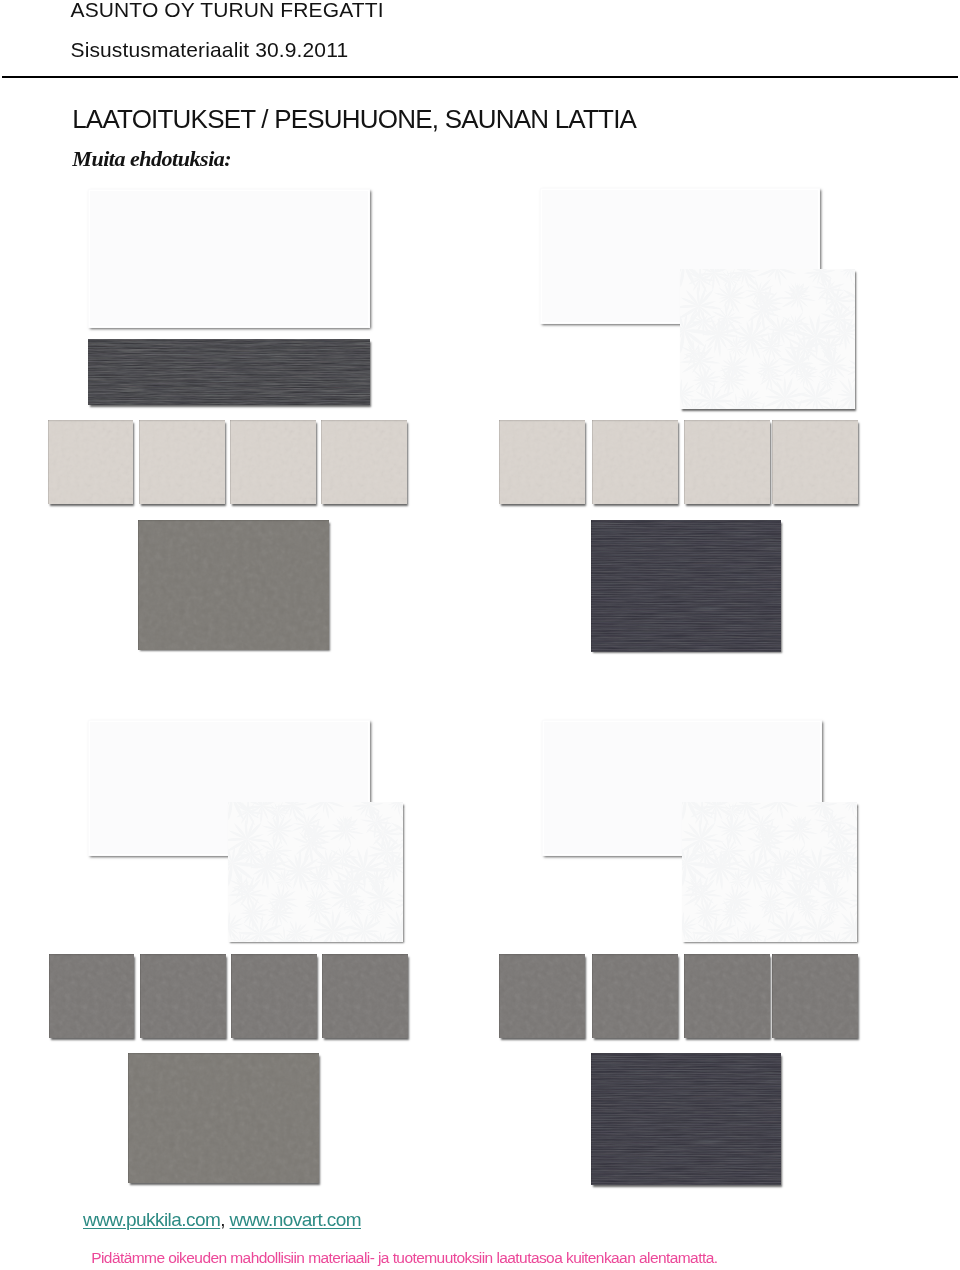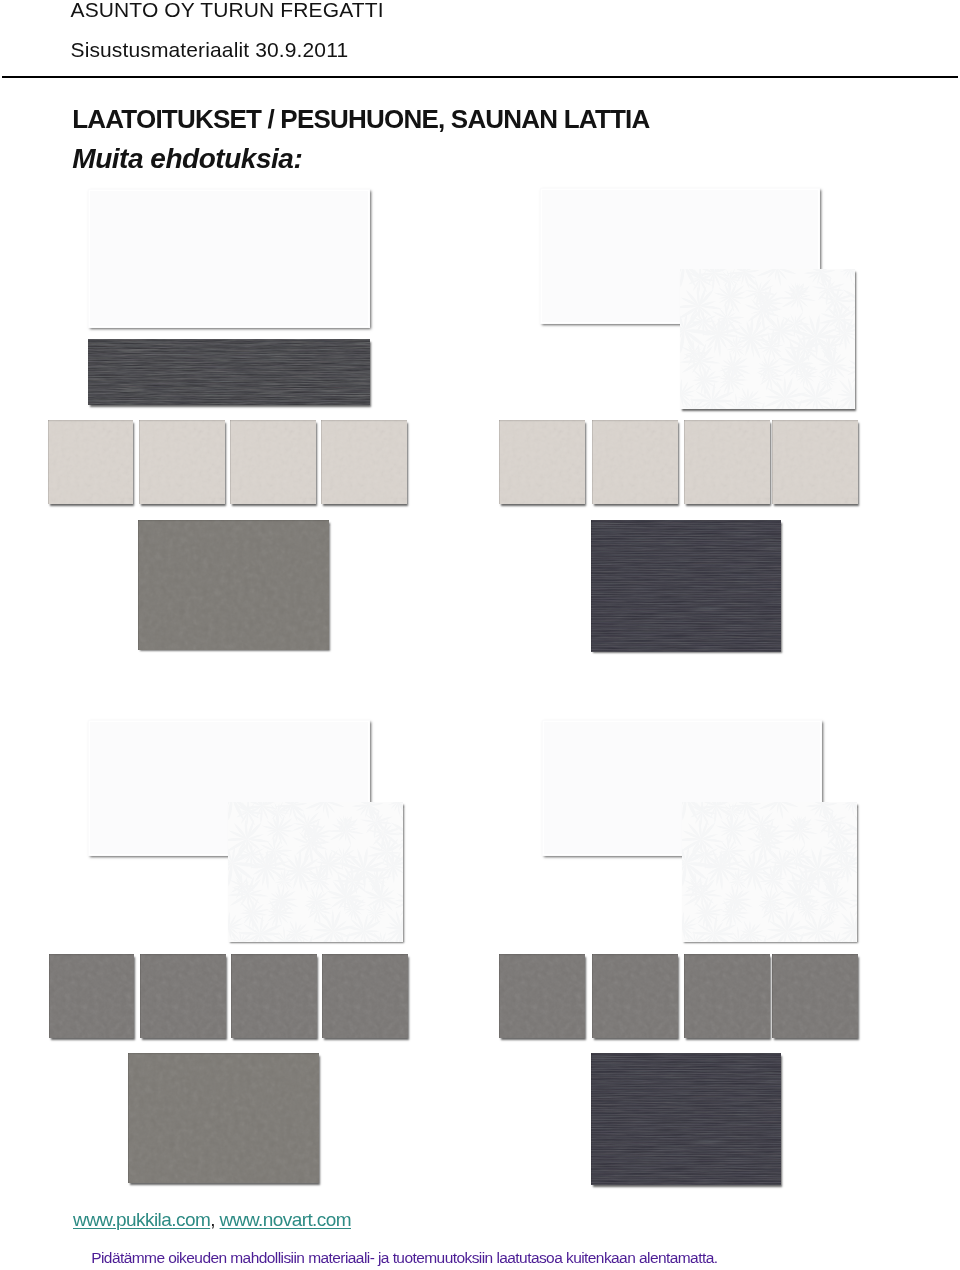--- a/index.html
+++ b/index.html
@@ -6,27 +6,27 @@
   html,body{margin:0;padding:0;background:#ffffff;}
   body{width:960px;height:1270px;position:relative;overflow:hidden;
        font-family:"Liberation Sans",sans-serif;color:#131313;
        -webkit-font-smoothing:antialiased;}
   .page{position:absolute;left:0;top:0;width:960px;height:896px;background:#fff;}
   .hdr1,.hdr2,.title,.subtitle,.flinks,.fnote{opacity:0.999;}
 
   .hdr1{position:absolute;left:70.5px;top:-1.8px;font-size:21px;line-height:24px;letter-spacing:0.13px;white-space:pre;}
   .hdr2{position:absolute;left:70.5px;top:38px;font-size:21px;line-height:24px;letter-spacing:0.13px;white-space:pre;}
   .rule{position:absolute;left:2px;top:76.2px;width:956px;height:1.9px;background:#000;}
-  .title{position:absolute;left:72.2px;top:103.5px;font-size:26px;line-height:30px;font-weight:bold;letter-spacing:-0.79px;white-space:pre;}
-  .subtitle{position:absolute;left:72.3px;top:145.6px;font-size:28px;line-height:25px;font-weight:bold;font-style:italic;letter-spacing:-0.47px;white-space:pre;}
-
-  .flinks{position:absolute;left:73px;top:1209px;font-size:19px;line-height:21px;letter-spacing:-0.57px;color:#2d8b84;white-space:pre;}
+  .title{position:absolute;left:72.2px;top:103.5px;font-size:26px;line-height:30px;font-weight:normal;letter-spacing:-0.79px;white-space:pre;}
+  .subtitle{position:absolute;left:72.3px;top:145.6px;font-size:22px;line-height:25px;font-weight:bold;font-style:italic;letter-spacing:-0.47px;white-space:pre;font-family:Liberation Serif, serif;}
+
+  .flinks{position:absolute;left:83px;top:1209px;font-size:19px;line-height:21px;letter-spacing:-0.57px;color:#2d8b84;white-space:pre;}
   .flinks a{color:#2d8b84;text-decoration:underline;text-underline-offset:2px;text-decoration-thickness:1px;}
   .flinks .sep{color:#171717;text-decoration:none;}
-  .fnote{position:absolute;left:91.2px;top:1248.6px;font-size:15.5px;line-height:17px;letter-spacing:-0.57px;white-space:pre;color:#4c1d95;}
+  .fnote{position:absolute;left:91.2px;top:1248.6px;font-size:15.5px;line-height:17px;letter-spacing:-0.57px;white-space:pre;color:#ec4899;}
 
   .tile{position:absolute;box-sizing:border-box;overflow:hidden;}
   .sh{box-shadow:1.6px 2.1px 1.9px -0.6px rgba(0,0,0,0.60);}
   .shw{box-shadow:1.4px 1.6px 2.6px -0.6px rgba(0,0,0,0.62);}
   .gloss::after{content:"";position:absolute;left:1px;top:1px;right:1px;bottom:1px;
                 box-shadow:inset 0 0 0 1px rgba(255,255,255,0.95);}
   .edge::before{content:"";position:absolute;left:0;top:0;right:0;bottom:0;z-index:3;
                 box-shadow:inset 0 1.2px 0 rgba(0,0,0,0.10), inset 1px 0 0 rgba(0,0,0,0.10);}
   .tx{position:absolute;left:0;top:0;width:100%;height:100%;display:block;pointer-events:none;}
   .stripes{position:absolute;left:0;top:0;right:0;bottom:0;

